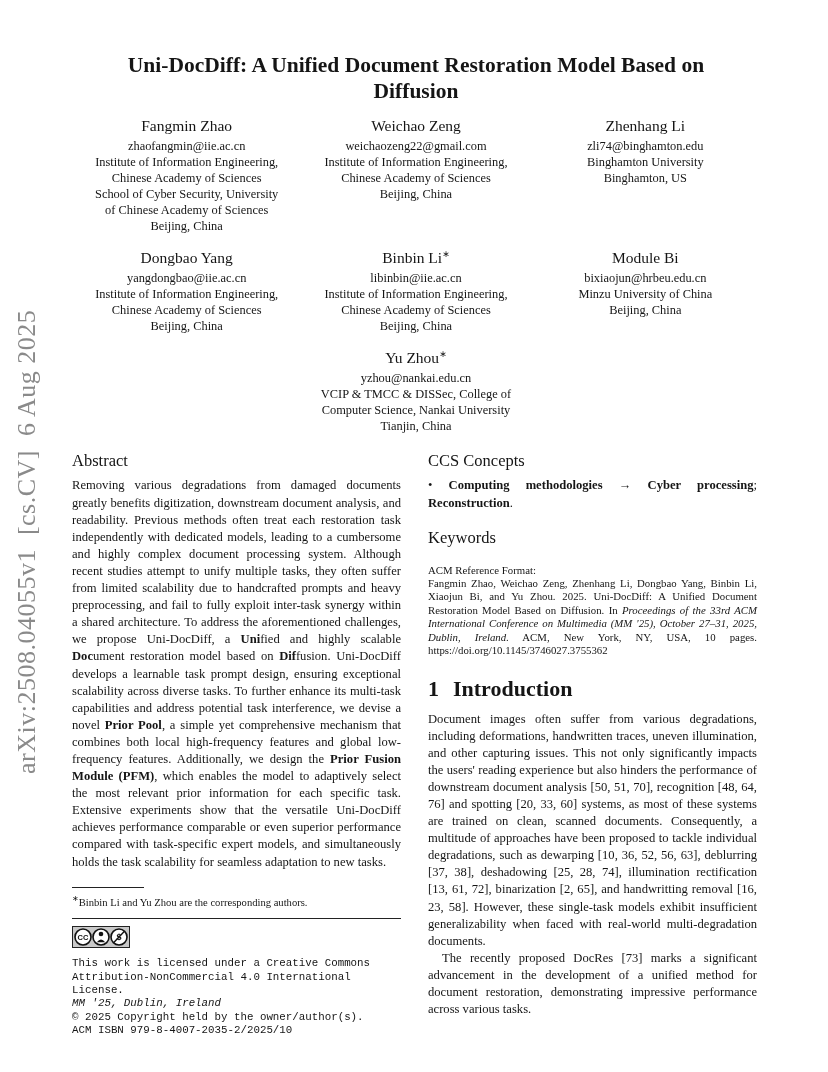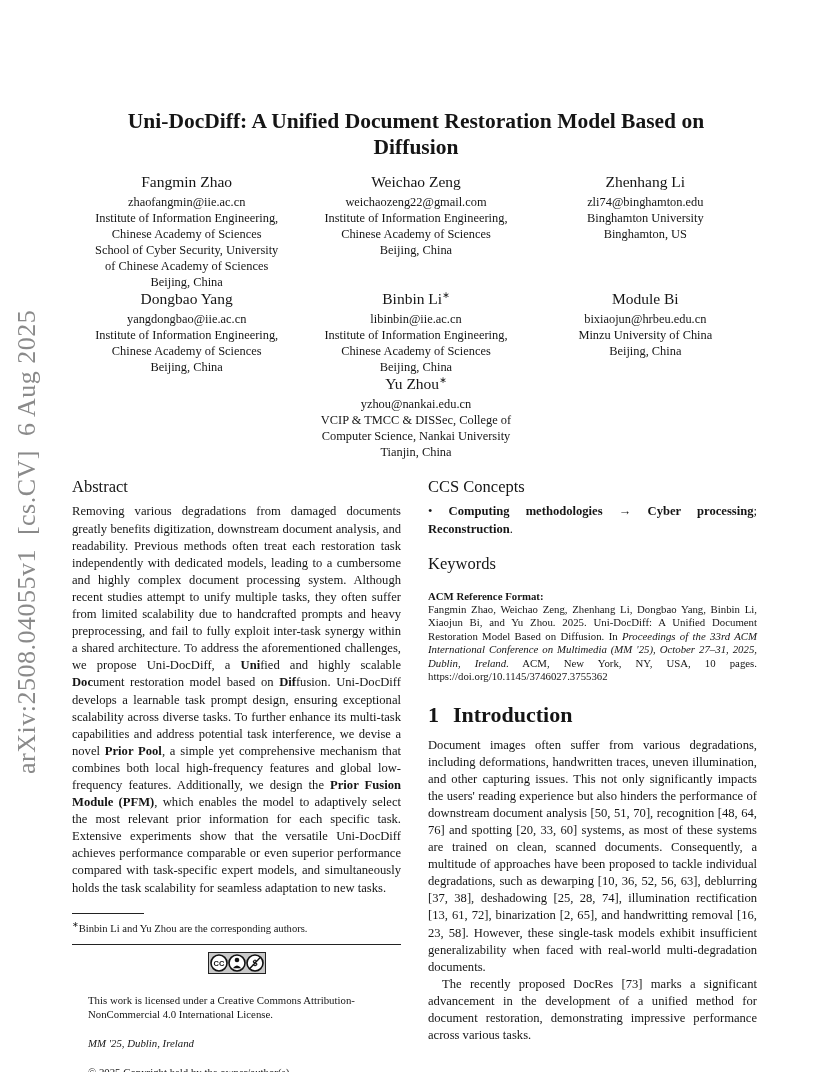--- a/index.html
+++ b/index.html
@@ -9,47 +9,47 @@
     font-family:"Liberation Serif", serif; color:#151515;
   }
   .arxiv-banner {
     position:absolute; left:12px; top:283px; height:518px; width:42px;
     writing-mode:vertical-rl; transform:rotate(180deg);
     font-size:26px; color:#8a8a8a; white-space:pre; text-align:center;
     letter-spacing:0.5px;
   }
   .content { position:absolute; left:72px; top:0; width:688px; }
   .title {
-    margin-top:108px; text-align:center; font-weight:bold;
+    margin-top:52px; text-align:center; font-weight:bold;
     font-size:21.5px; line-height:26px; white-space:pre-line;
   }
   .authors-grid {
     margin-top:13px; display:grid; grid-template-columns:repeat(3,1fr);
-    text-align:center;
+    row-gap:15px; text-align:center;
   }
   .author-cell.center-row { grid-column:2; }
   .author-name { font-size:15.5px; margin-bottom:3px; }
   .author-name sup { font-size:9px; }
   .author-email, .author-affil { font-size:12.4px; line-height:16px;font-family:Liberation Serif, serif; }
   .author-affil { white-space:pre-line; }
   .columns { display:flex; gap:27px; margin-top:17px; }
   .col { width:329px; }
   h2.sec-head { font-size:16.5px; font-weight:normal; margin:0 0 6px 0; }
   .col .sec-head + .body { margin-bottom:16px; }
   p.body { font-size:12.6px; line-height:17.1px; text-align:justify; }
   p.body b { font-weight:bold; }
   .small { font-size:10.8px; line-height:13.4px; }
-  .bold { font-weight:bold; }
+  .bold { font-weight:normal; }
   .italic { font-style:italic; }
   .footnote-rule { width:72px; border-top:1px solid #222; margin:11px 0 4px 0; }
   .footnote { font-size:10.6px; line-height:13px; }
   .footnote sup { font-size:8px; }
   .full-rule { border-top:1px solid #222; margin:10px 0 7px 0; }
-  .cc-badge { margin:1px 0 5px 0;text-align:center; }
-  .license-block p { margin:16px; }
+  .cc-badge { margin:1px 0 5px 0; }
+  .license-block p { margin:0;font-family:Liberation Mono, monospace; }
   .acm-ref-label { margin-top:16px; }
   .acm-ref-text { text-align:justify; margin-bottom:4px; }
   h2.intro-h { font-size:22px; font-weight:bold; margin:18px 0 9px 0; }
   .sec-num { margin-right:14px; }
   p.indent { text-indent:14px; }
 </style>
 </head>
 <body>
 
 <div class="page">

